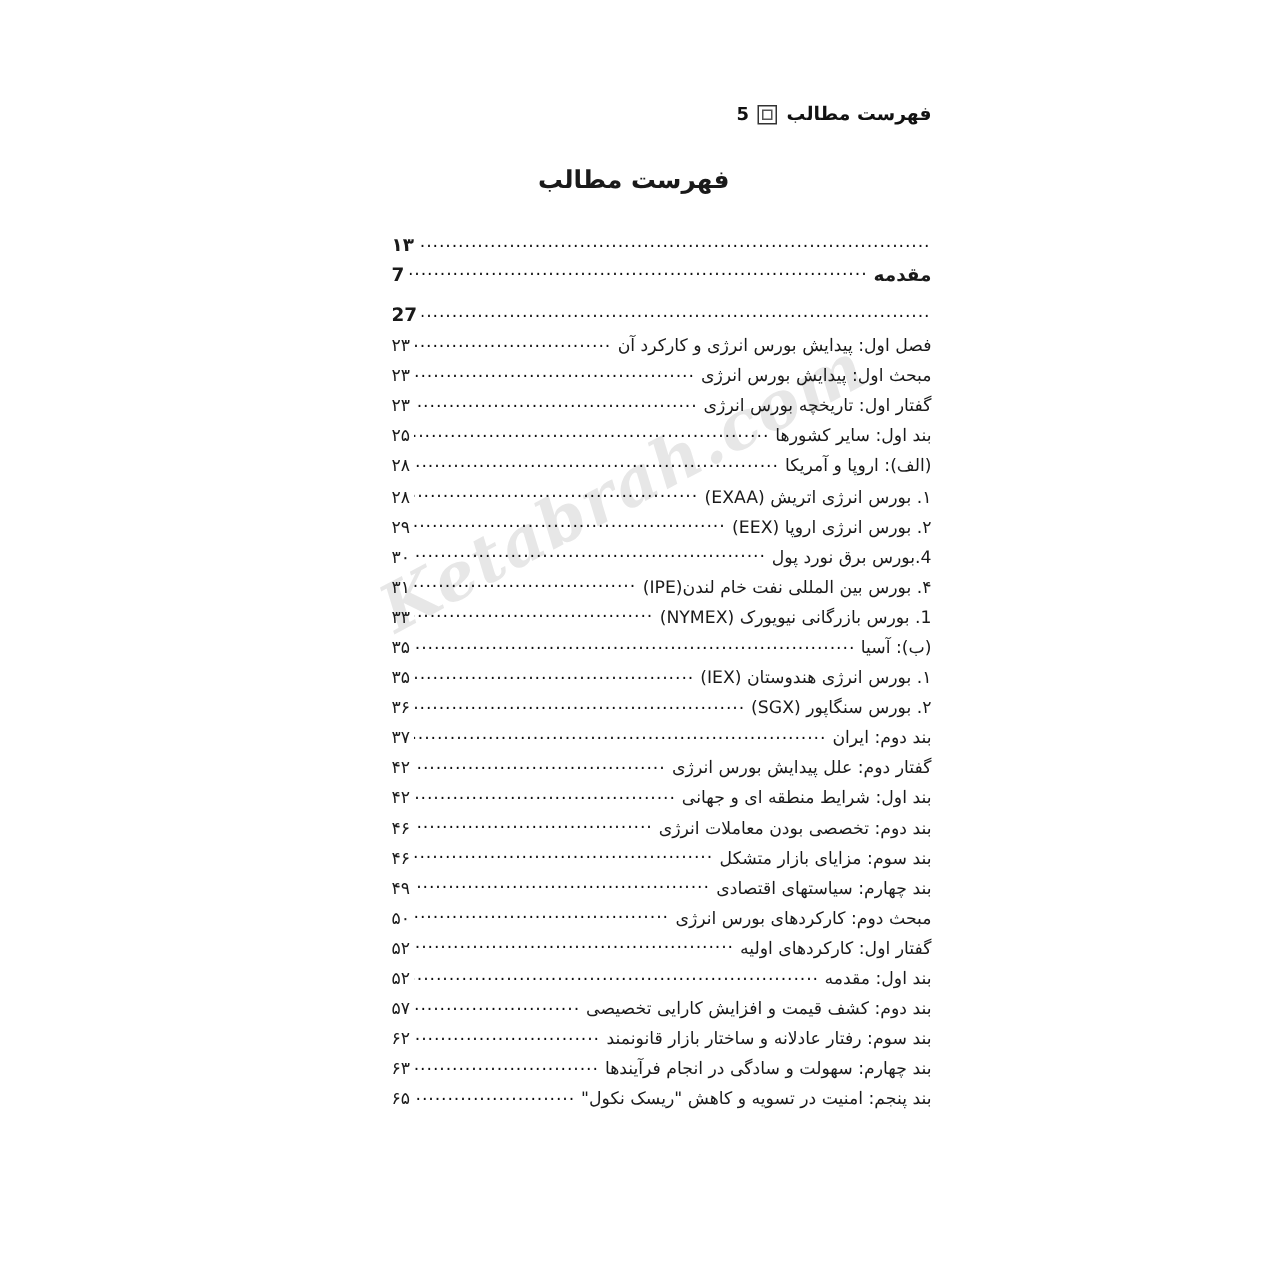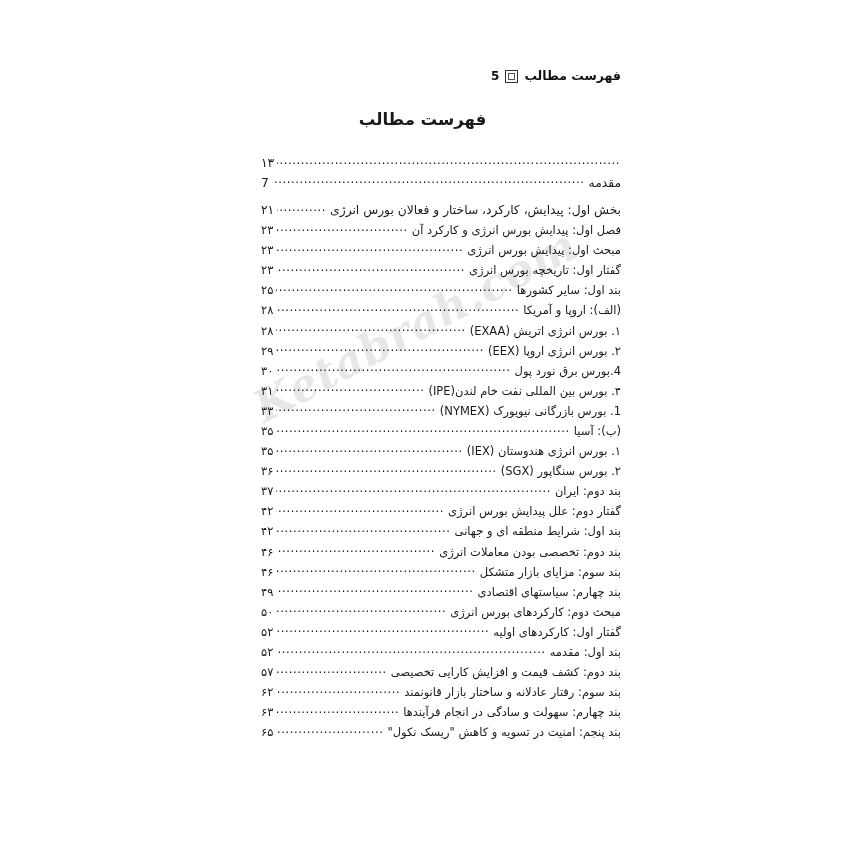--- a/index.html
+++ b/index.html
@@ -81,21 +81,21 @@
     display: flex;
     flex-direction: row;
     align-items: baseline;
     font-size: 11.5px;
     line-height: 1.0;
     margin-bottom: 5.6px;
     white-space: nowrap;
   }
   .toc-row.spaced { margin-top: 13px; }
   .toc-row.bold .toc-label,
-  .toc-row.bold .toc-page { font-weight: normal; font-size: 12.3px; }
+  .toc-row.bold .toc-page { font-weight: bold; font-size: 12.3px; }
 
   .toc-label {
     flex: 0 0 auto;
     padding-left: 3px;
   }
   .toc-dots {
     flex: 1 1 auto;
     overflow: hidden;
     height: 12px;
     position: relative;
@@ -159,23 +159,22 @@
       <div class="toc-row lvl-0 bold">
         <span class="toc-dots"></span>
         <span class="toc-page">۱۳</span>
       </div>
       <div class="toc-row lvl-0 bold">
         <span class="toc-label">مقدمه</span>
         <span class="toc-dots"></span>
         <span class="toc-page">7</span>
       </div>
       <div class="toc-row lvl-0 bold spaced">
-        <span class="toc-label">بخش اول: پیدایش، کارکرد، ساختار و فعالان بورس انرژی</span>
-        <span class="toc-dots"></span>
-        <span class="toc-page">۲۱</span>
+        <span class="toc-dots"></span>
+        <span class="toc-page">27</span>
       </div>
       <div class="toc-row lvl-0">
         <span class="toc-label">فصل اول: پیدایش بورس انرژی و کارکرد آن</span>
         <span class="toc-dots"></span>
         <span class="toc-page">۲۳</span>
       </div>
       <div class="toc-row lvl-1">
         <span class="toc-label">مبحث اول: پیدایش بورس انرژی</span>
         <span class="toc-dots"></span>
         <span class="toc-page">۲۳</span>

